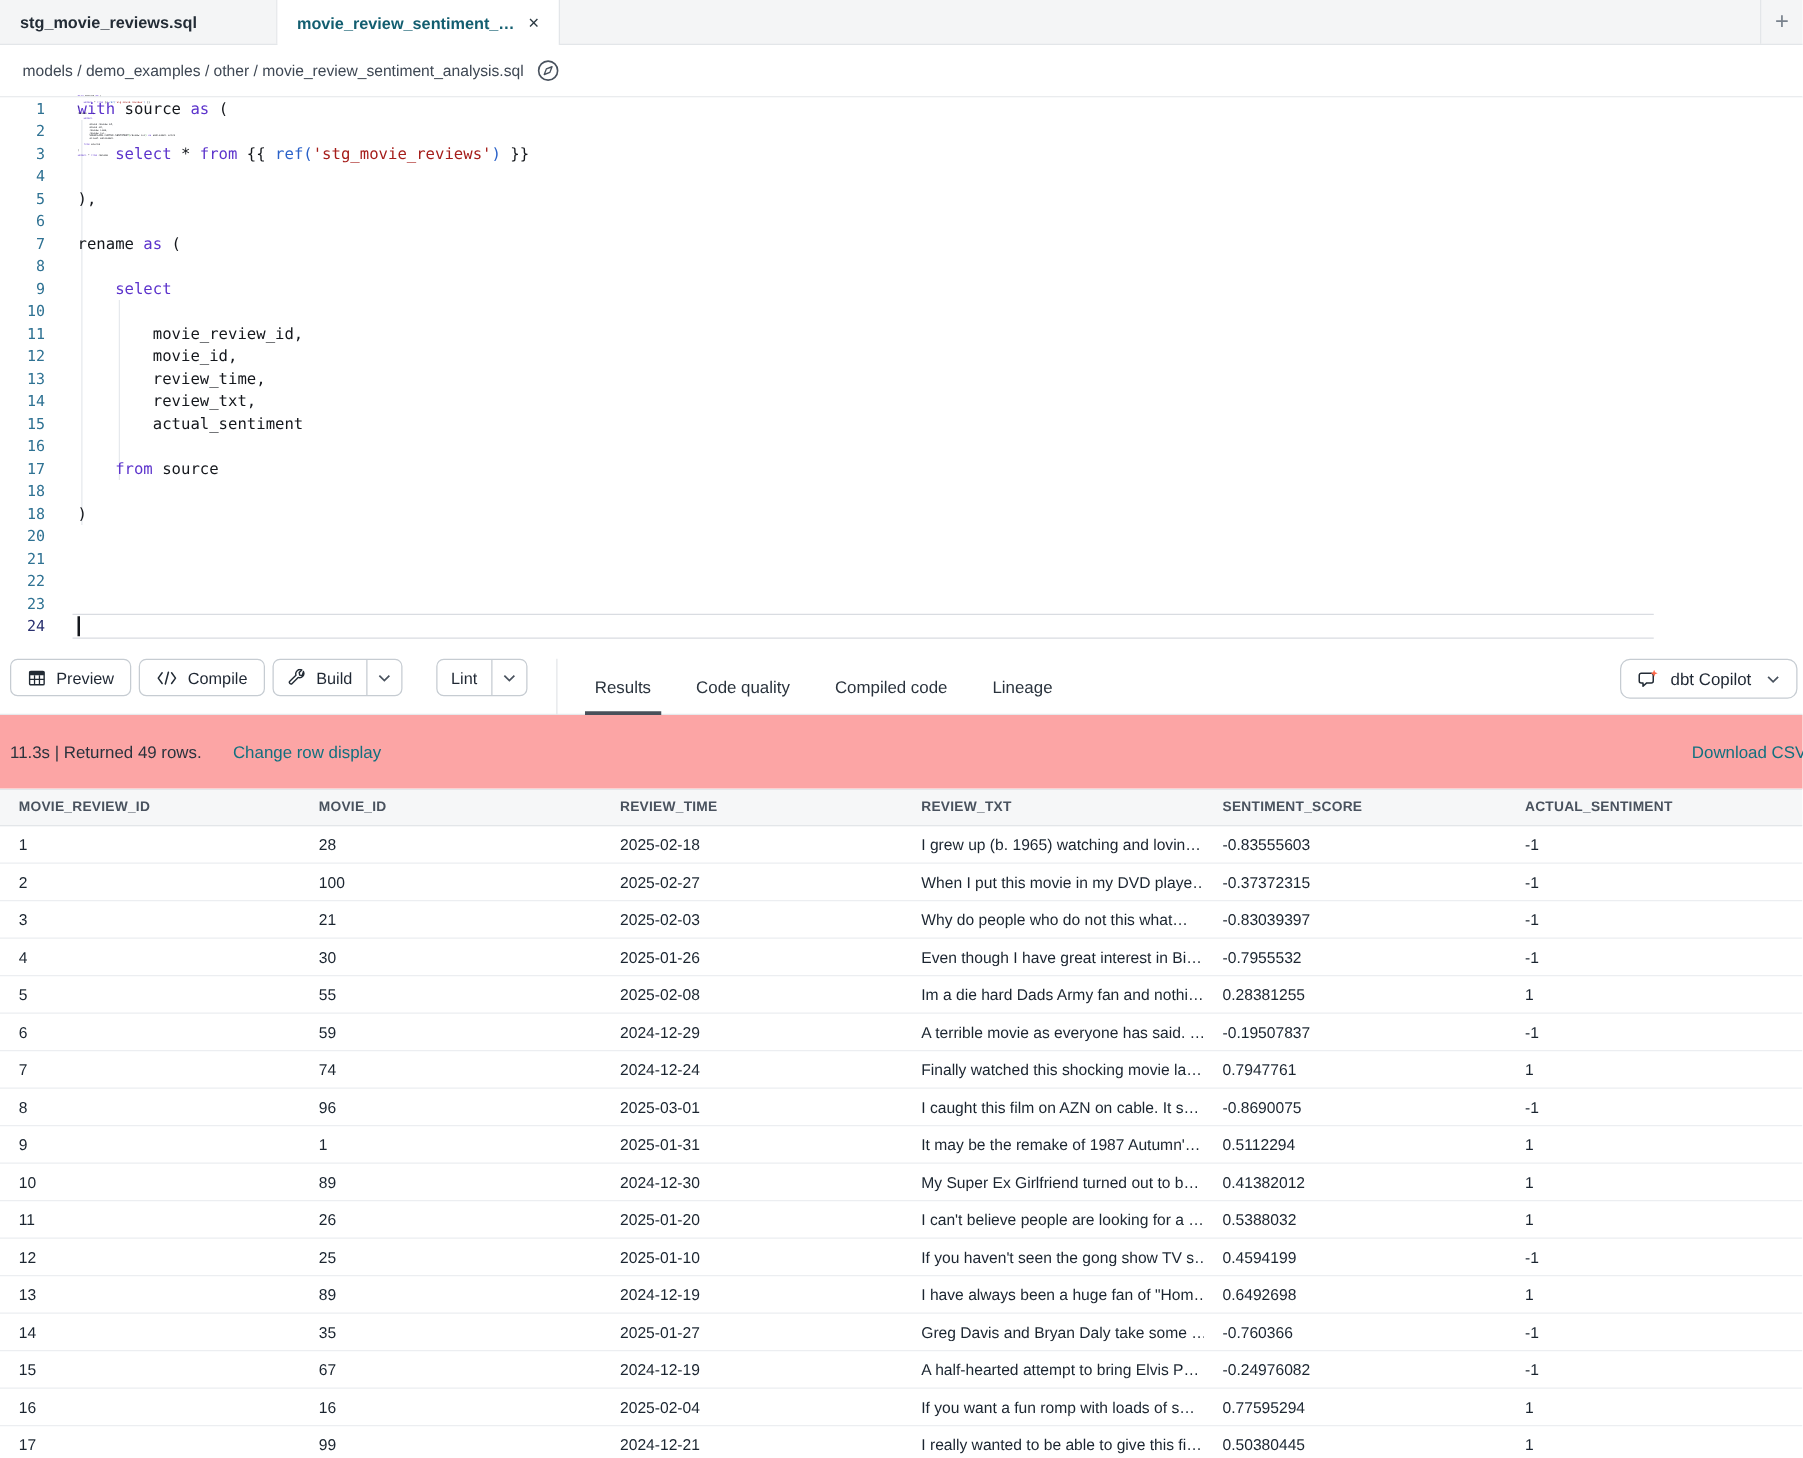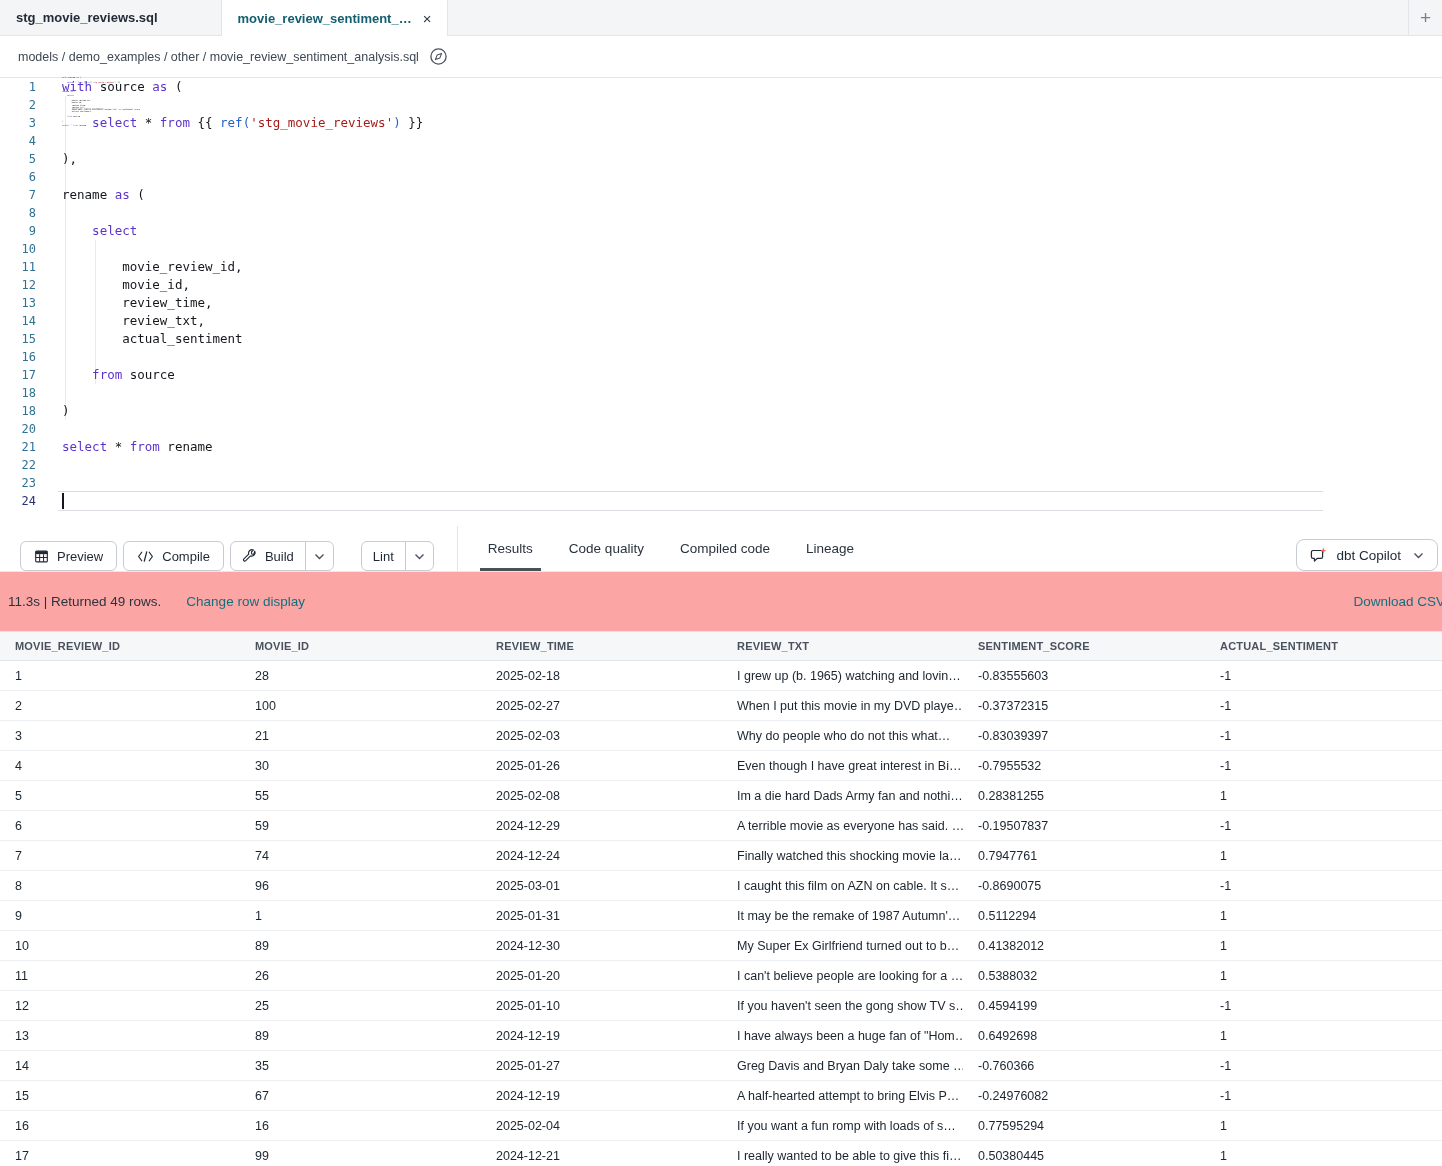--- a/index.html
+++ b/index.html
@@ -39,21 +39,21 @@
   .active-line-box { position:absolute; left:58px; top:413px; width:1265px; height:20px;
     border-top:1px solid #d9dce1; border-bottom:1px solid #d9dce1; }
   .caret { position:absolute; left:62px; top:415px; width:1.5px; height:16px; background:#14171c; }
   .iguide { position:absolute; width:1px; background:#e6e9ed; }
   .minimap { position:absolute; right:40px; top:-2px; width:78px; height:56px; overflow:hidden;
     pointer-events:auto; }
   .minimap .code-line { height:2.3px; line-height:2.3px; font-size:2px; }
 
   
   .toolbar { position:absolute; left:0; top:527px; width:1442px; height:45px; background:#fff;
-    border-bottom:1px solid #e7e9ec; display:flex; align-items:flex-end; padding-left:20px; }
+    border-bottom:1px solid #e7e9ec; display:flex; align-items:flex-start; padding-left:8px; }
   .btn, .btn-group { border:1px solid #c6ccd2; border-radius:6px; background:#fff; height:30px;
     color:#1f2733; margin-right:6px; }
   .btn { display:flex; align-items:center; gap:8px; padding:0 13px; font-size:13px; }
   .btn-group { display:flex; align-items:stretch; padding:0; }
   .btn-group .main { padding:0 11px; display:flex; align-items:center; gap:8px; font-size:13px; }
   .btn-group .chev { width:28px; border-left:1px solid #c6ccd2; display:flex; align-items:center;
     justify-content:center; }
   .lint-group { margin-left:21px; }
   .tdivider { width:1px; height:45px; background:#e3e6e9; margin-left:17px; }
   .rtabs { display:flex; height:45px; margin-left:12px; }
@@ -163,21 +163,20 @@
       <div class="code-line"><span>        movie_review_id,</span></div>
       <div class="code-line"><span>        movie_id,</span></div>
       <div class="code-line"><span>        review_time,</span></div>
       <div class="code-line"><span>        review_txt,</span></div>
       <div class="code-line"><span>        actual_sentiment</span></div>
       <div class="code-line"></div>
       <div class="code-line"><span>    </span><span class="tk-k">from</span><span> source</span></div>
       <div class="code-line"></div>
       <div class="code-line"><span>)</span></div>
       <div class="code-line"></div>
-      <div class="code-line"><span class="tk-k">select</span><span> * </span><span class="tk-k">from</span><span> rename</span></div>
       <div class="code-line"></div>
       <div class="code-line"></div>
     </div>
   <div class="caret"></div>
   <div class="minimap code">
       <div class="code-line"><span class="tk-k">with</span><span> source </span><span class="tk-k">as</span><span> (</span></div>
       <div class="code-line"></div>
       <div class="code-line"><span>    </span><span class="tk-k">select</span><span> * </span><span class="tk-k">from</span><span> {{ </span><span class="tk-f">ref</span><span class="tk-f">(</span><span class="tk-s">'stg_movie_reviews'</span><span class="tk-f">)</span><span> }}</span></div>
       <div class="code-line"></div>
       <div class="code-line"><span>),</span></div>

